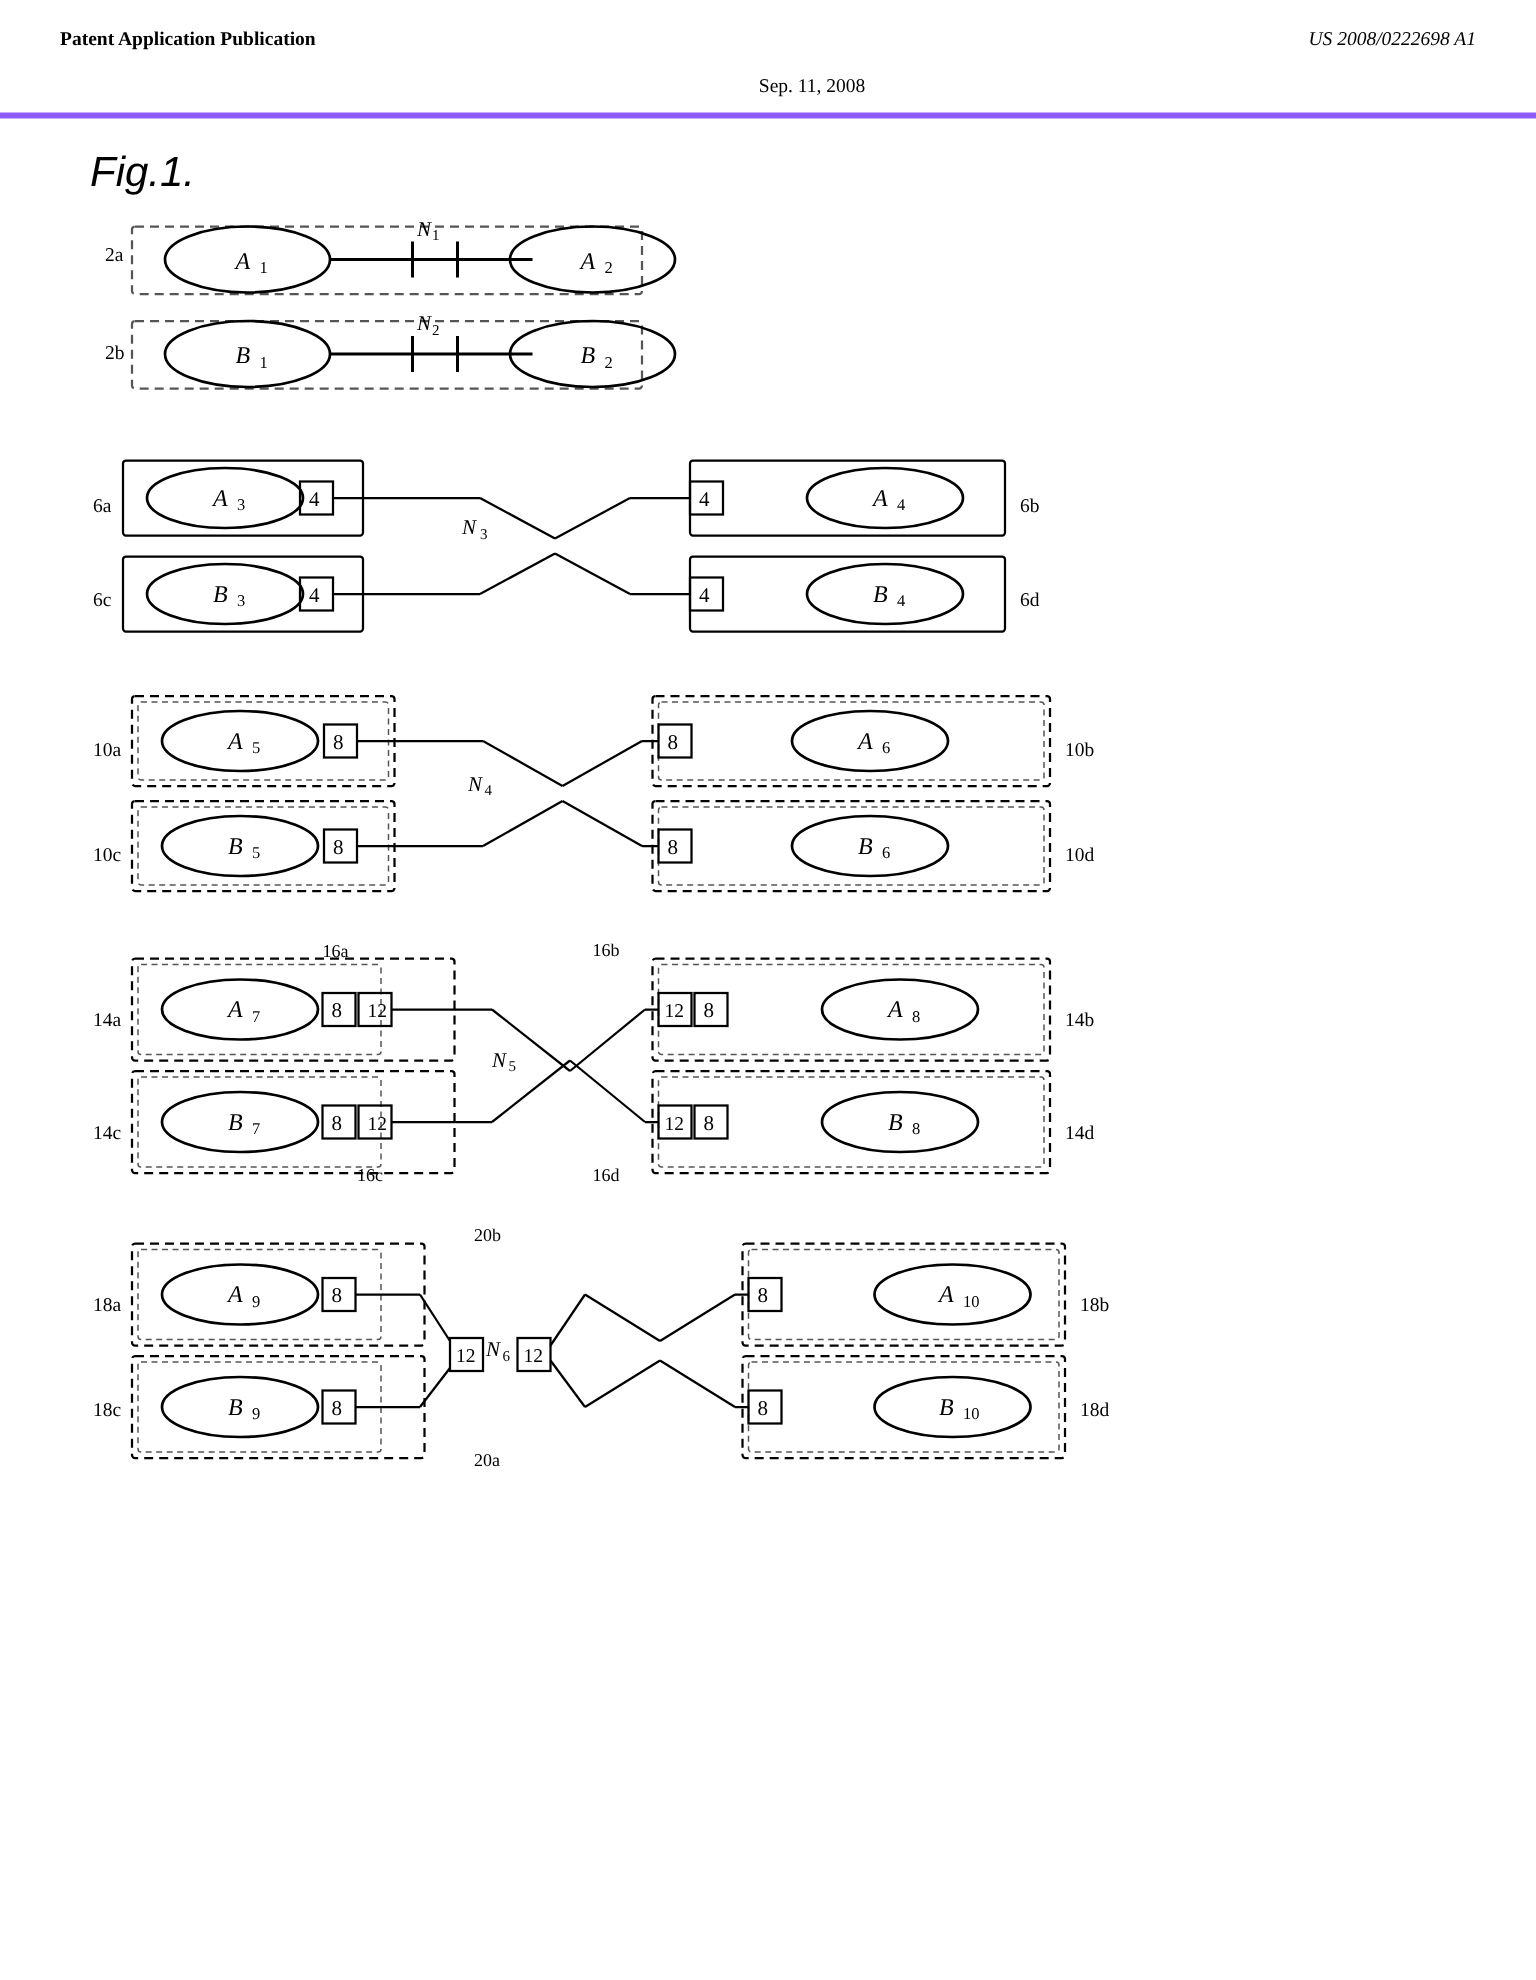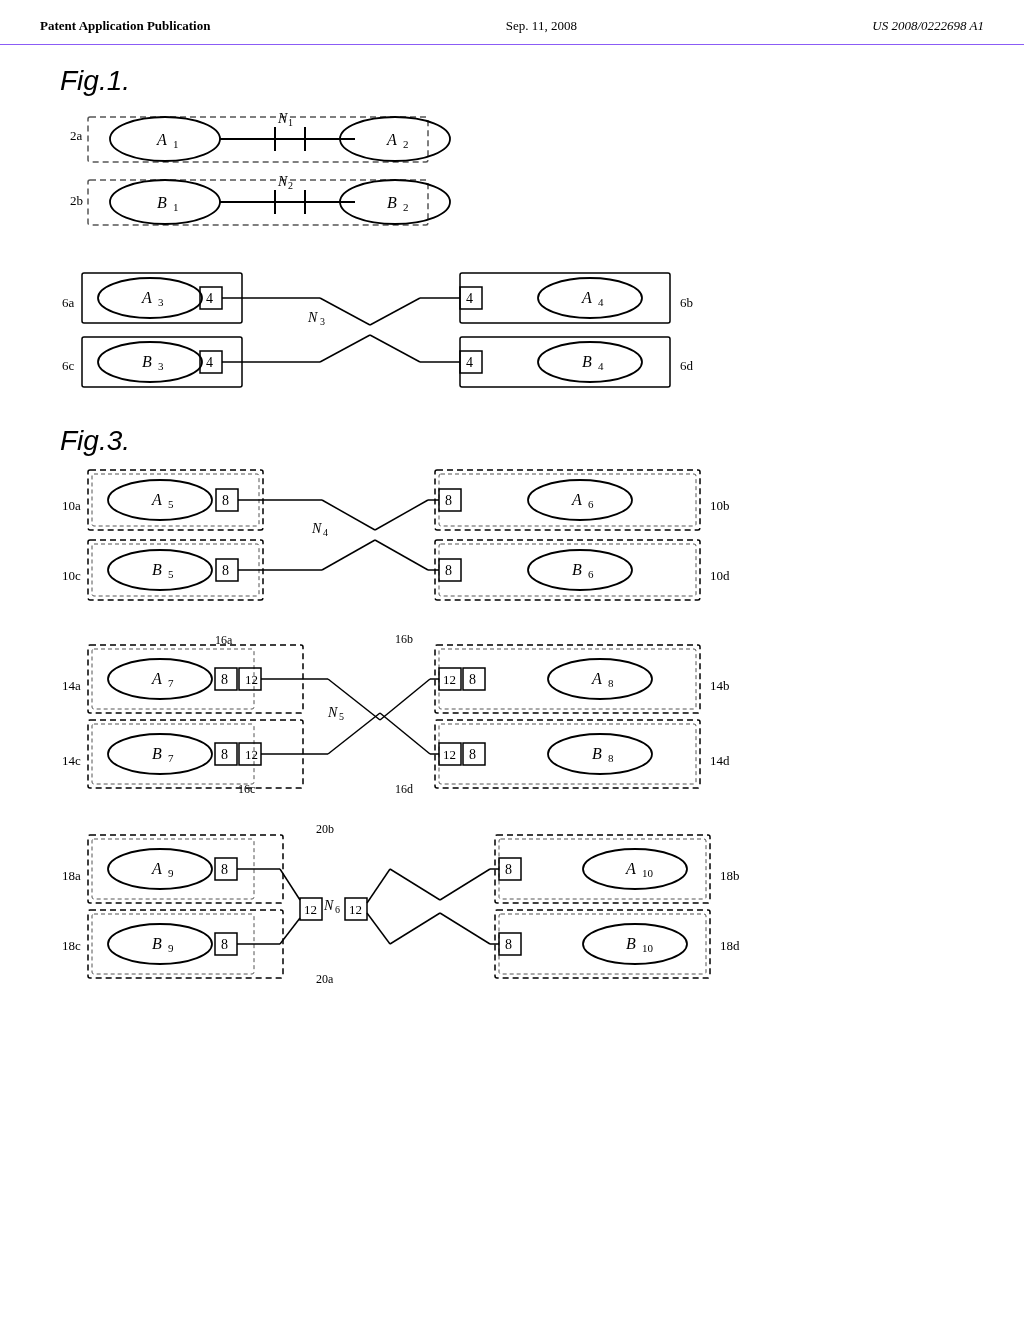--- a/index.html
+++ b/index.html
@@ -11,28 +11,29 @@
       color: #000;
       position: relative;
     }
 
     
     .header {
       display: flex;
       justify-content: space-between;
       align-items: flex-start;
       padding: 18px 40px 10px 40px;
-      border-bottom: 1px solid #8b5cf6;
+      border-bottom: 4px solid #8b5cf6;
     }
     .header-left {
       font-size: 13px;
       font-weight: bold;
     }
     .header-center {
       font-size: 13px;
+      margin-top: 31px;
     }
     .header-right {
       font-size: 13px;
       font-style: italic;
     }
 
     
     .content {
       padding: 20px 60px 20px 60px;
       display: flex;
@@ -172,21 +173,20 @@
       <rect x="400" y="86" width="22" height="22" fill="none" stroke="#000" stroke-width="1.5"></rect>
       <text x="406" y="102" font-size="14">4</text>
       <ellipse cx="530" cy="97" rx="52" ry="20" fill="none" stroke="#000" stroke-width="1.8"></ellipse>
       <text x="522" y="102" font-size="16" font-style="italic">B</text>
       <text x="538" y="105" font-size="11">4</text>
       <line x1="360" y1="97" x2="400" y2="97" stroke="#000" stroke-width="1.5"></line>
     </svg>
   </div>
 
   <div class="fig-section">
-    <div class="fig-label">Fig.3.</div>
     <svg class="fig-svg" width="780" height="140">
 
       <text x="2" y="45" font-size="13">10a</text>
       <rect x="28" y="5" width="175" height="60" rx="2" ry="2" fill="none" stroke="#000" stroke-width="1.5" stroke-dasharray="6,4"></rect>
       <rect x="32" y="9" width="167" height="52" rx="2" ry="2" fill="none" stroke="#555" stroke-width="1" stroke-dasharray="4,3"></rect>
       <ellipse cx="100" cy="35" rx="52" ry="20" fill="none" stroke="#000" stroke-width="1.8"></ellipse>
       <text x="92" y="40" font-size="16" font-style="italic">A</text>
       <text x="108" y="43" font-size="11">5</text>
 
       <rect x="156" y="24" width="22" height="22" fill="none" stroke="#000" stroke-width="1.5"></rect>

